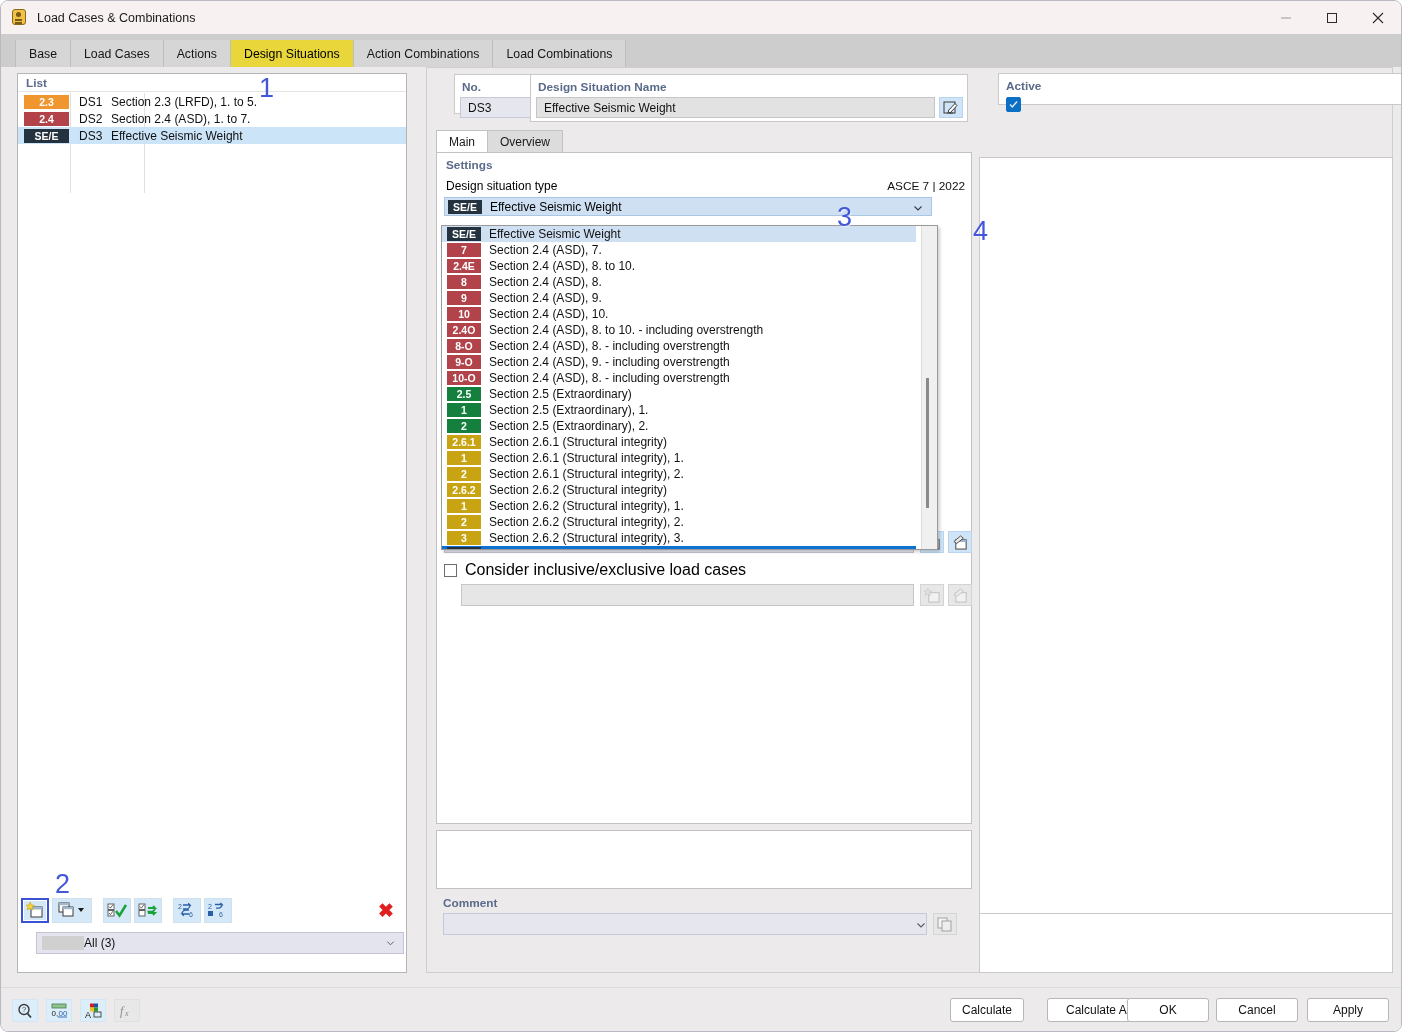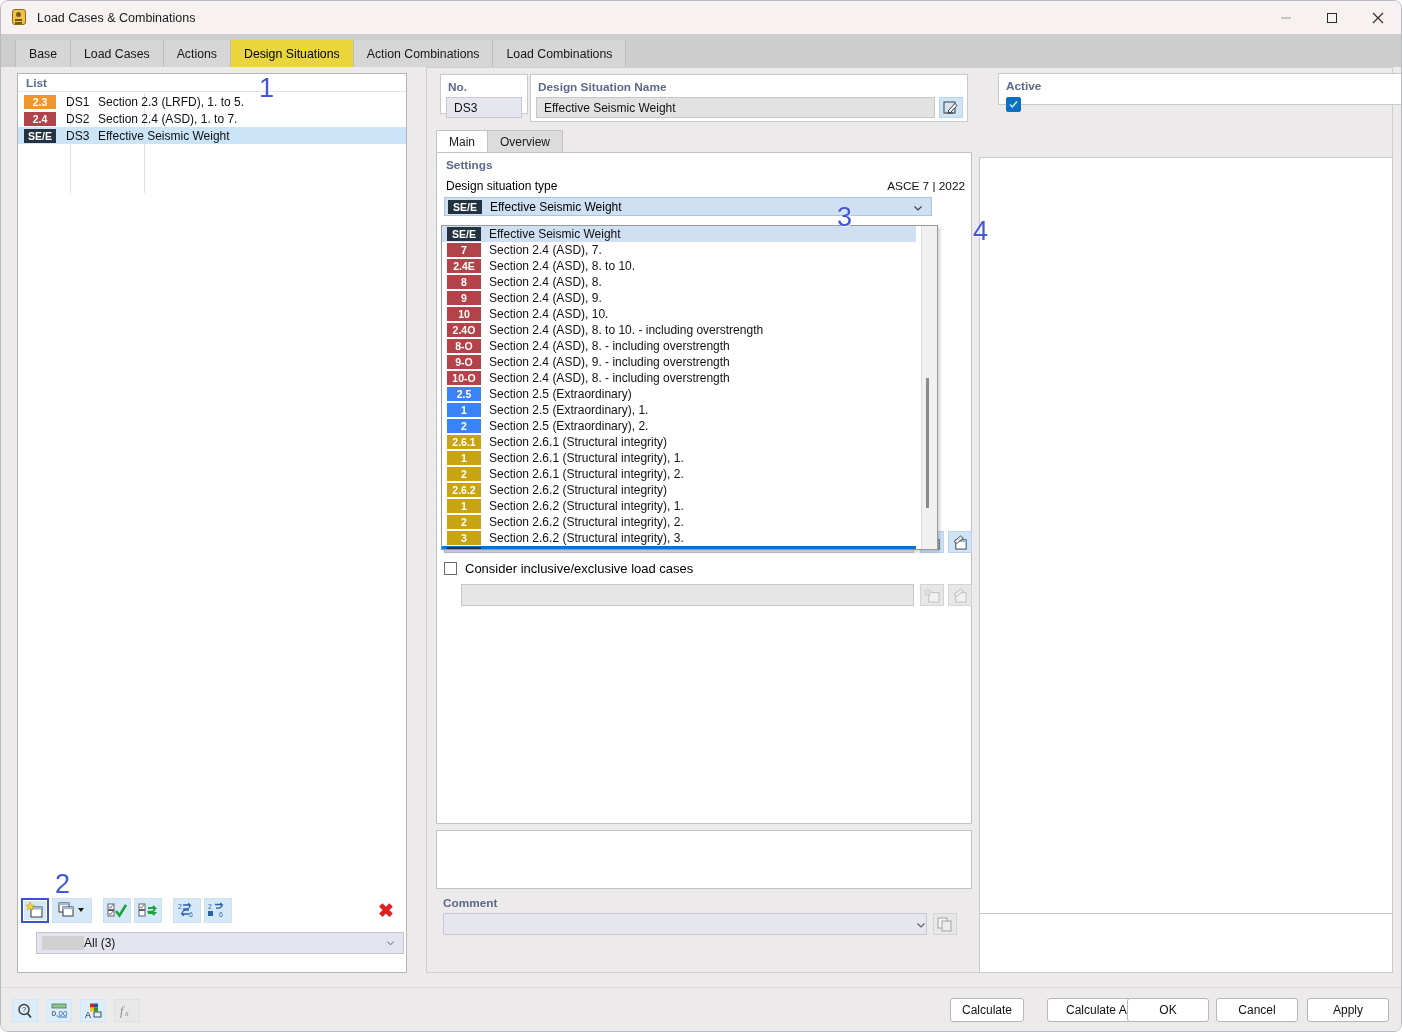--- a/index.html
+++ b/index.html
@@ -95,29 +95,29 @@
     position: absolute; left: 8px; top: 2px;
     font-size: 11.8px; font-weight: bold; color: #5a6a8a;
   }
   .list-rows { position: absolute; left: 0; top: 19px; width: 388px; }
   .list-row {
     position: relative; height: 17px; display: flex; align-items: center;
     font-size: 12px; color: #111;
   }
   .list-row.selected { background: #cce4f7; }
   .badge {
-    width: 32px; height: 14px; margin-left: 6px; margin-right: 10px;
+    width: 45px; height: 14px; margin-left: 6px; margin-right: 10px;
     display: flex; align-items: center; justify-content: center;
     font-size: 10.5px; color: #ffffff; font-weight: bold;
     flex: 0 0 auto;
   }
   .badge.orange { background: #f0962e; }
   .badge.red    { background: #b2434a; }
   .badge.dark   { background: #24323f; }
-  .badge.darkred{ background: #3b82f6; }
+  .badge.darkred{ background: #15803d; }
   .badge.gold   { background: #c8a412; }
   .row-no { width: 32px; flex: 0 0 auto; font-size: 12px; }
   .row-name { font-size: 12px; }
   .vline1 { position: absolute; left: 52px; top: 19px; width: 1px; height: 100px; background: #e0e0e0; }
   .vline2 { position: absolute; left: 126px; top: 19px; width: 1px; height: 100px; background: #e0e0e0; }
 
   
   .left-toolbar {
     position: absolute; left: 3px; bottom: 48px; width: 382px; height: 28px;
     display: flex; align-items: center;
@@ -430,21 +430,21 @@
         <div class="filter-swatch"></div>
         <div class="filter-label">All (3)</div>
         <svg class="combo-caret" viewBox="0 0 10 10">
           <path d="M1.5,3.5 L5,7 L8.5,3.5" fill="none" stroke="#5a5a6a" stroke-width="1.1"></path>
         </svg>
       </div>
     </div>
 
     <div class="centerpanel">
 
-      <div class="fieldbox" style="left:13px; top:6px; width:88px; height:40px;text-align:center;">
+      <div class="fieldbox" style="left:27px; top:6px; width:88px; height:40px;text-align:center;">
         <div class="fieldlabel" style="position:absolute; left:7px; top:5px;">No.</div>
         <div class="inputbox" style="position:absolute; left:5px; top:22px; width:76px; height:21px;">DS3</div>
       </div>
 
       <div class="fieldbox" style="left:103px; top:6px; width:438px; height:48px;">
         <div class="fieldlabel" style="position:absolute; left:7px; top:5px;">Design Situation Name</div>
         <div class="inputbox grey" style="position:absolute; left:5px; top:22px; width:399px; height:21px;">Effective Seismic Weight</div>
         <div class="iconbtn" style="position:absolute; left:408px; top:22px; width:24px; height:21px;">
           <svg width="16" height="14" viewBox="0 0 16 14">
             <rect x="1" y="1" width="11" height="11" fill="none" stroke="#3a3a3a" stroke-width="1"></rect>
@@ -494,21 +494,21 @@
         <div class="iconbtn" style="position:absolute; left:511px; top:378px; width:24px; height:22px;">
           <svg width="17" height="15" viewBox="0 0 18 16">
             <rect x="4" y="5" width="11" height="10" fill="#ffffff" stroke="#3a3a3a" stroke-width="1"></rect>
             <rect x="4" y="5" width="11" height="2.5" fill="#9fb8d0"></rect>
             <path d="M2,7 L9,1 L12,3.5 L5,9 Z" fill="#e9e9e9" stroke="#3a3a3a" stroke-width="0.9"></path>
           </svg>
         </div>
 
         <div style="position:absolute; left:7px; top:408px; display:flex; align-items:center;">
           <span class="chk"></span>
-          <span style="margin-left:8px; font-size:13px;">Consider inclusive/exclusive load cases</span>
+          <span style="margin-left:8px; font-size:16px;">Consider inclusive/exclusive load cases</span>
         </div>
         <div class="inputbox grey" style="position:absolute; left:24px; top:431px; width:453px; height:22px; background:#e6e6e6;"></div>
         <div class="iconbtn grey" style="position:absolute; left:483px; top:431px; width:24px; height:22px;">
           <svg width="17" height="15" viewBox="0 0 18 16" opacity="0.45">
             <rect x="5" y="5" width="11" height="10" fill="#ffffff" stroke="#8a8a8a" stroke-width="1"></rect>
             <polygon points="4,0 5.4,3 8.4,3.2 6.1,5.1 6.9,8 4,6.4 1.1,8 1.9,5.1 0,3.2 3,3" fill="#d6d6d6" stroke="#a0a0a0" stroke-width="0.6"></polygon>
           </svg>
         </div>
         <div class="iconbtn grey" style="position:absolute; left:511px; top:431px; width:24px; height:22px;">
           <svg width="17" height="15" viewBox="0 0 18 16" opacity="0.45">

